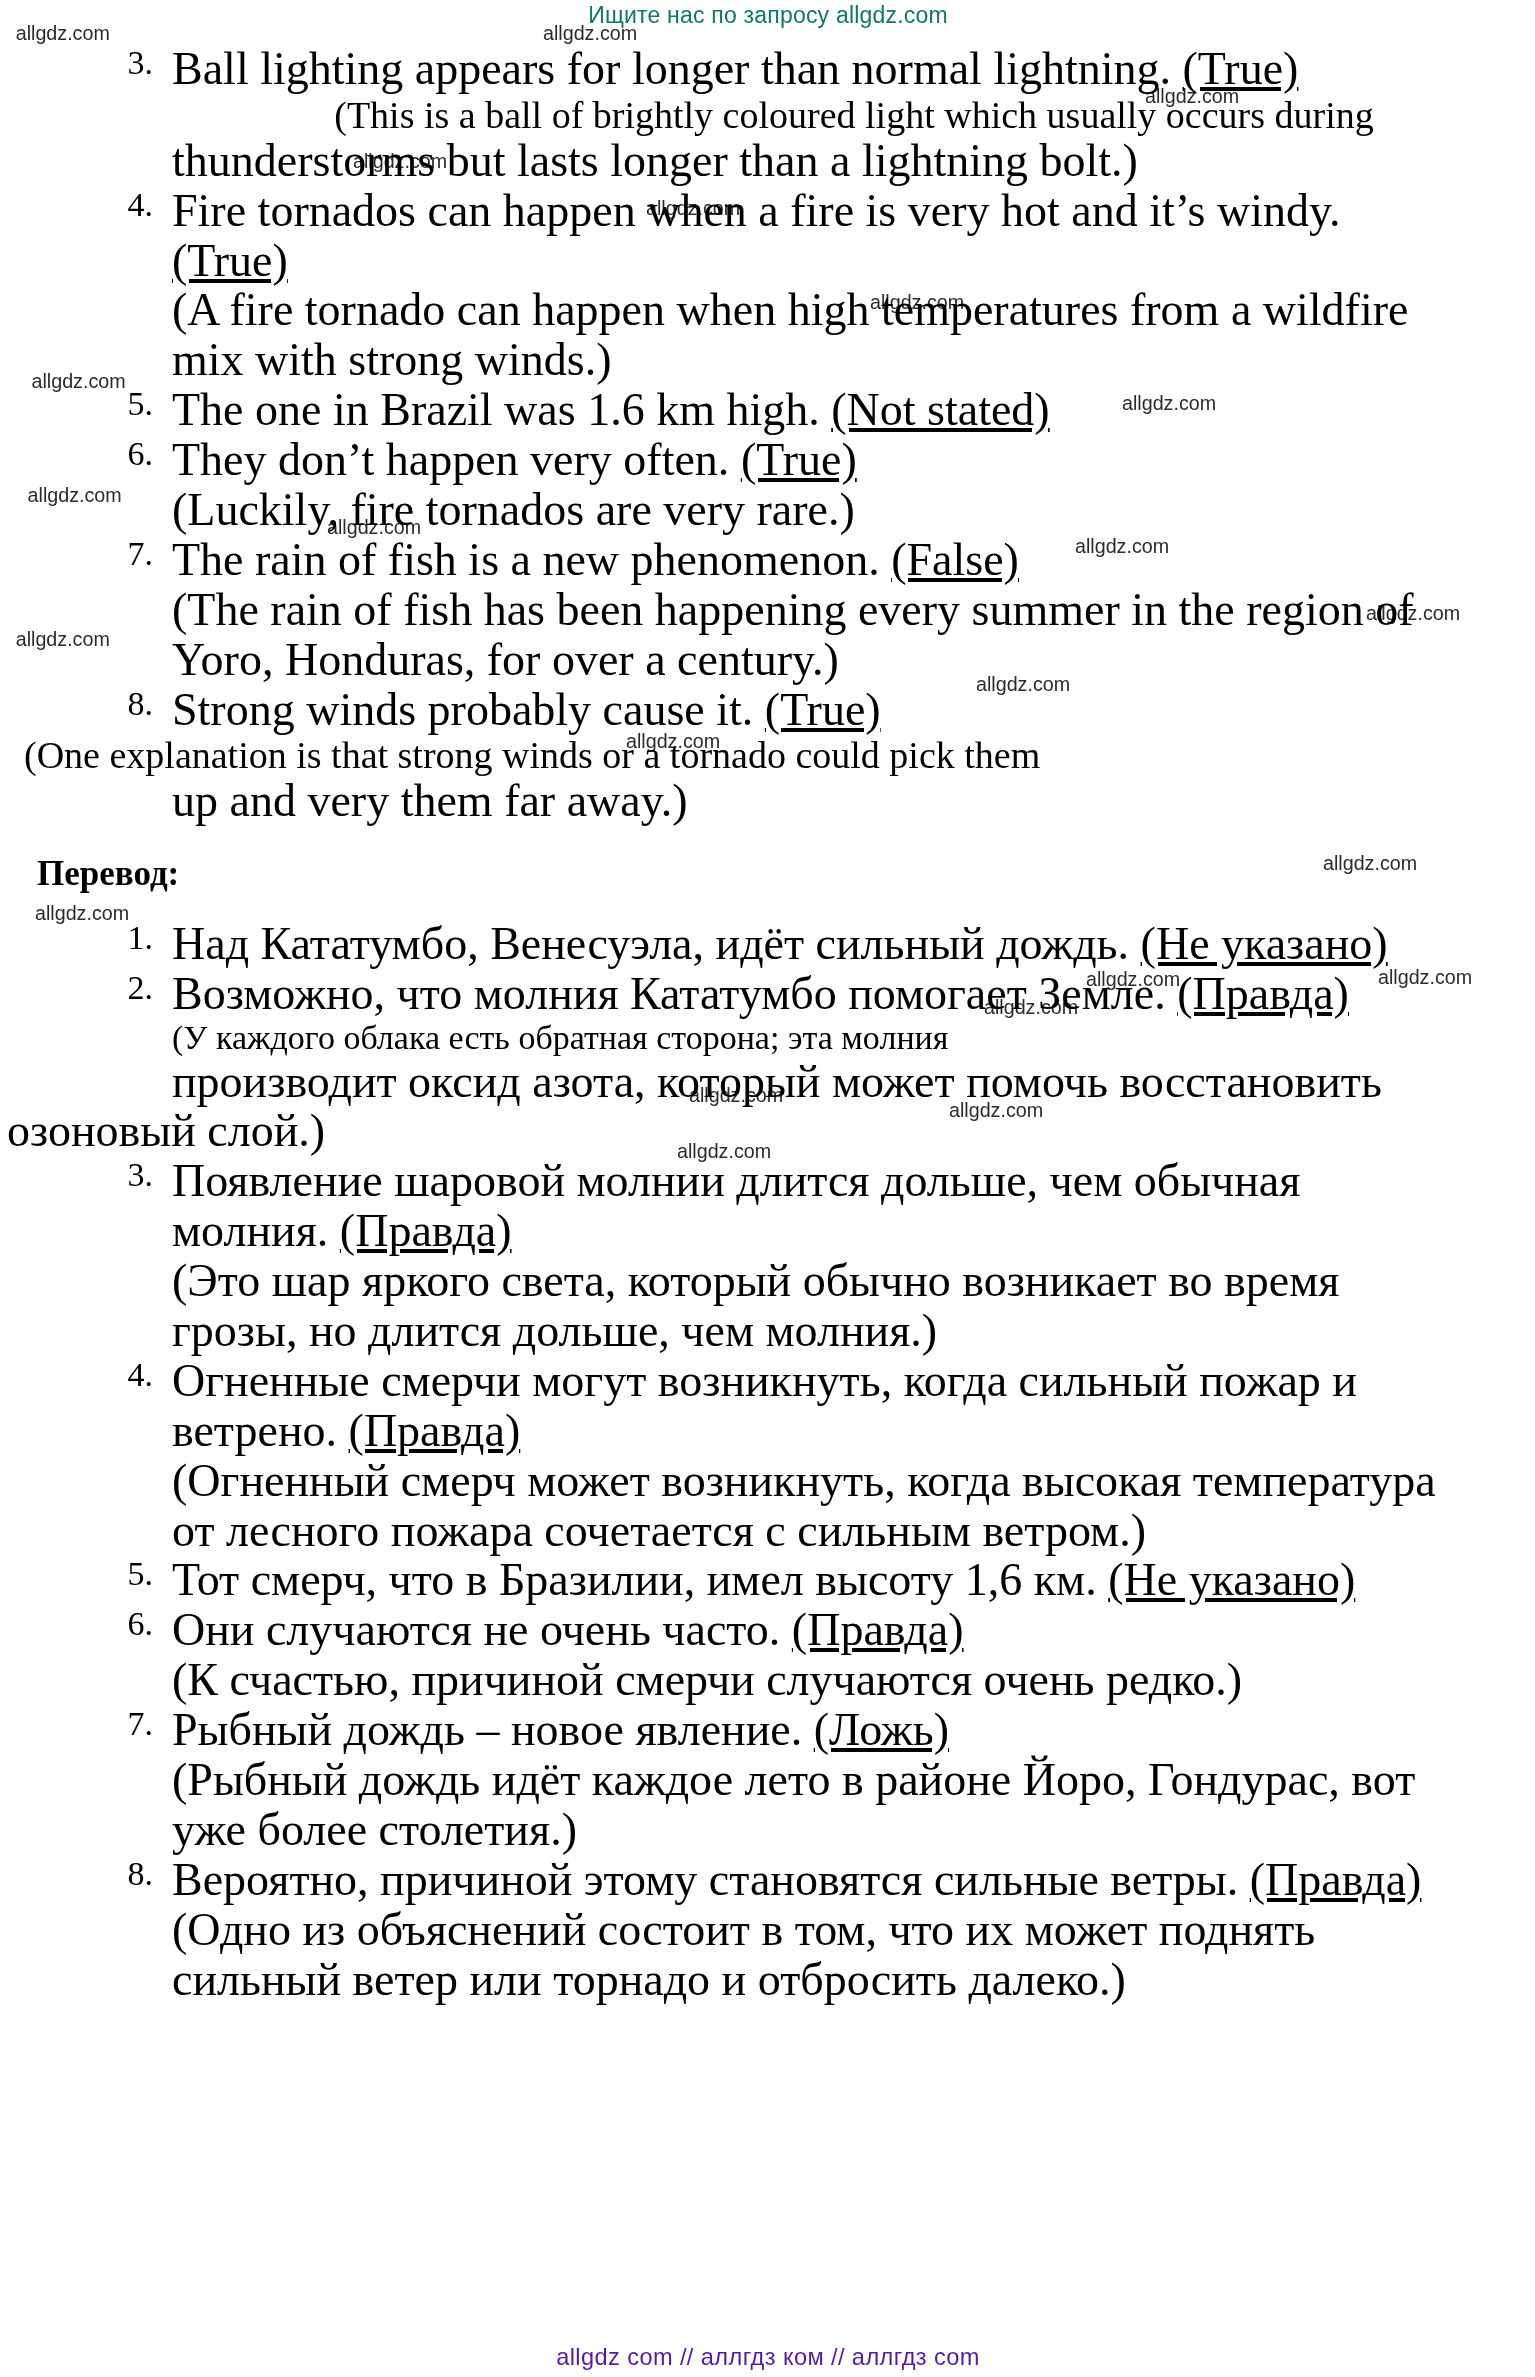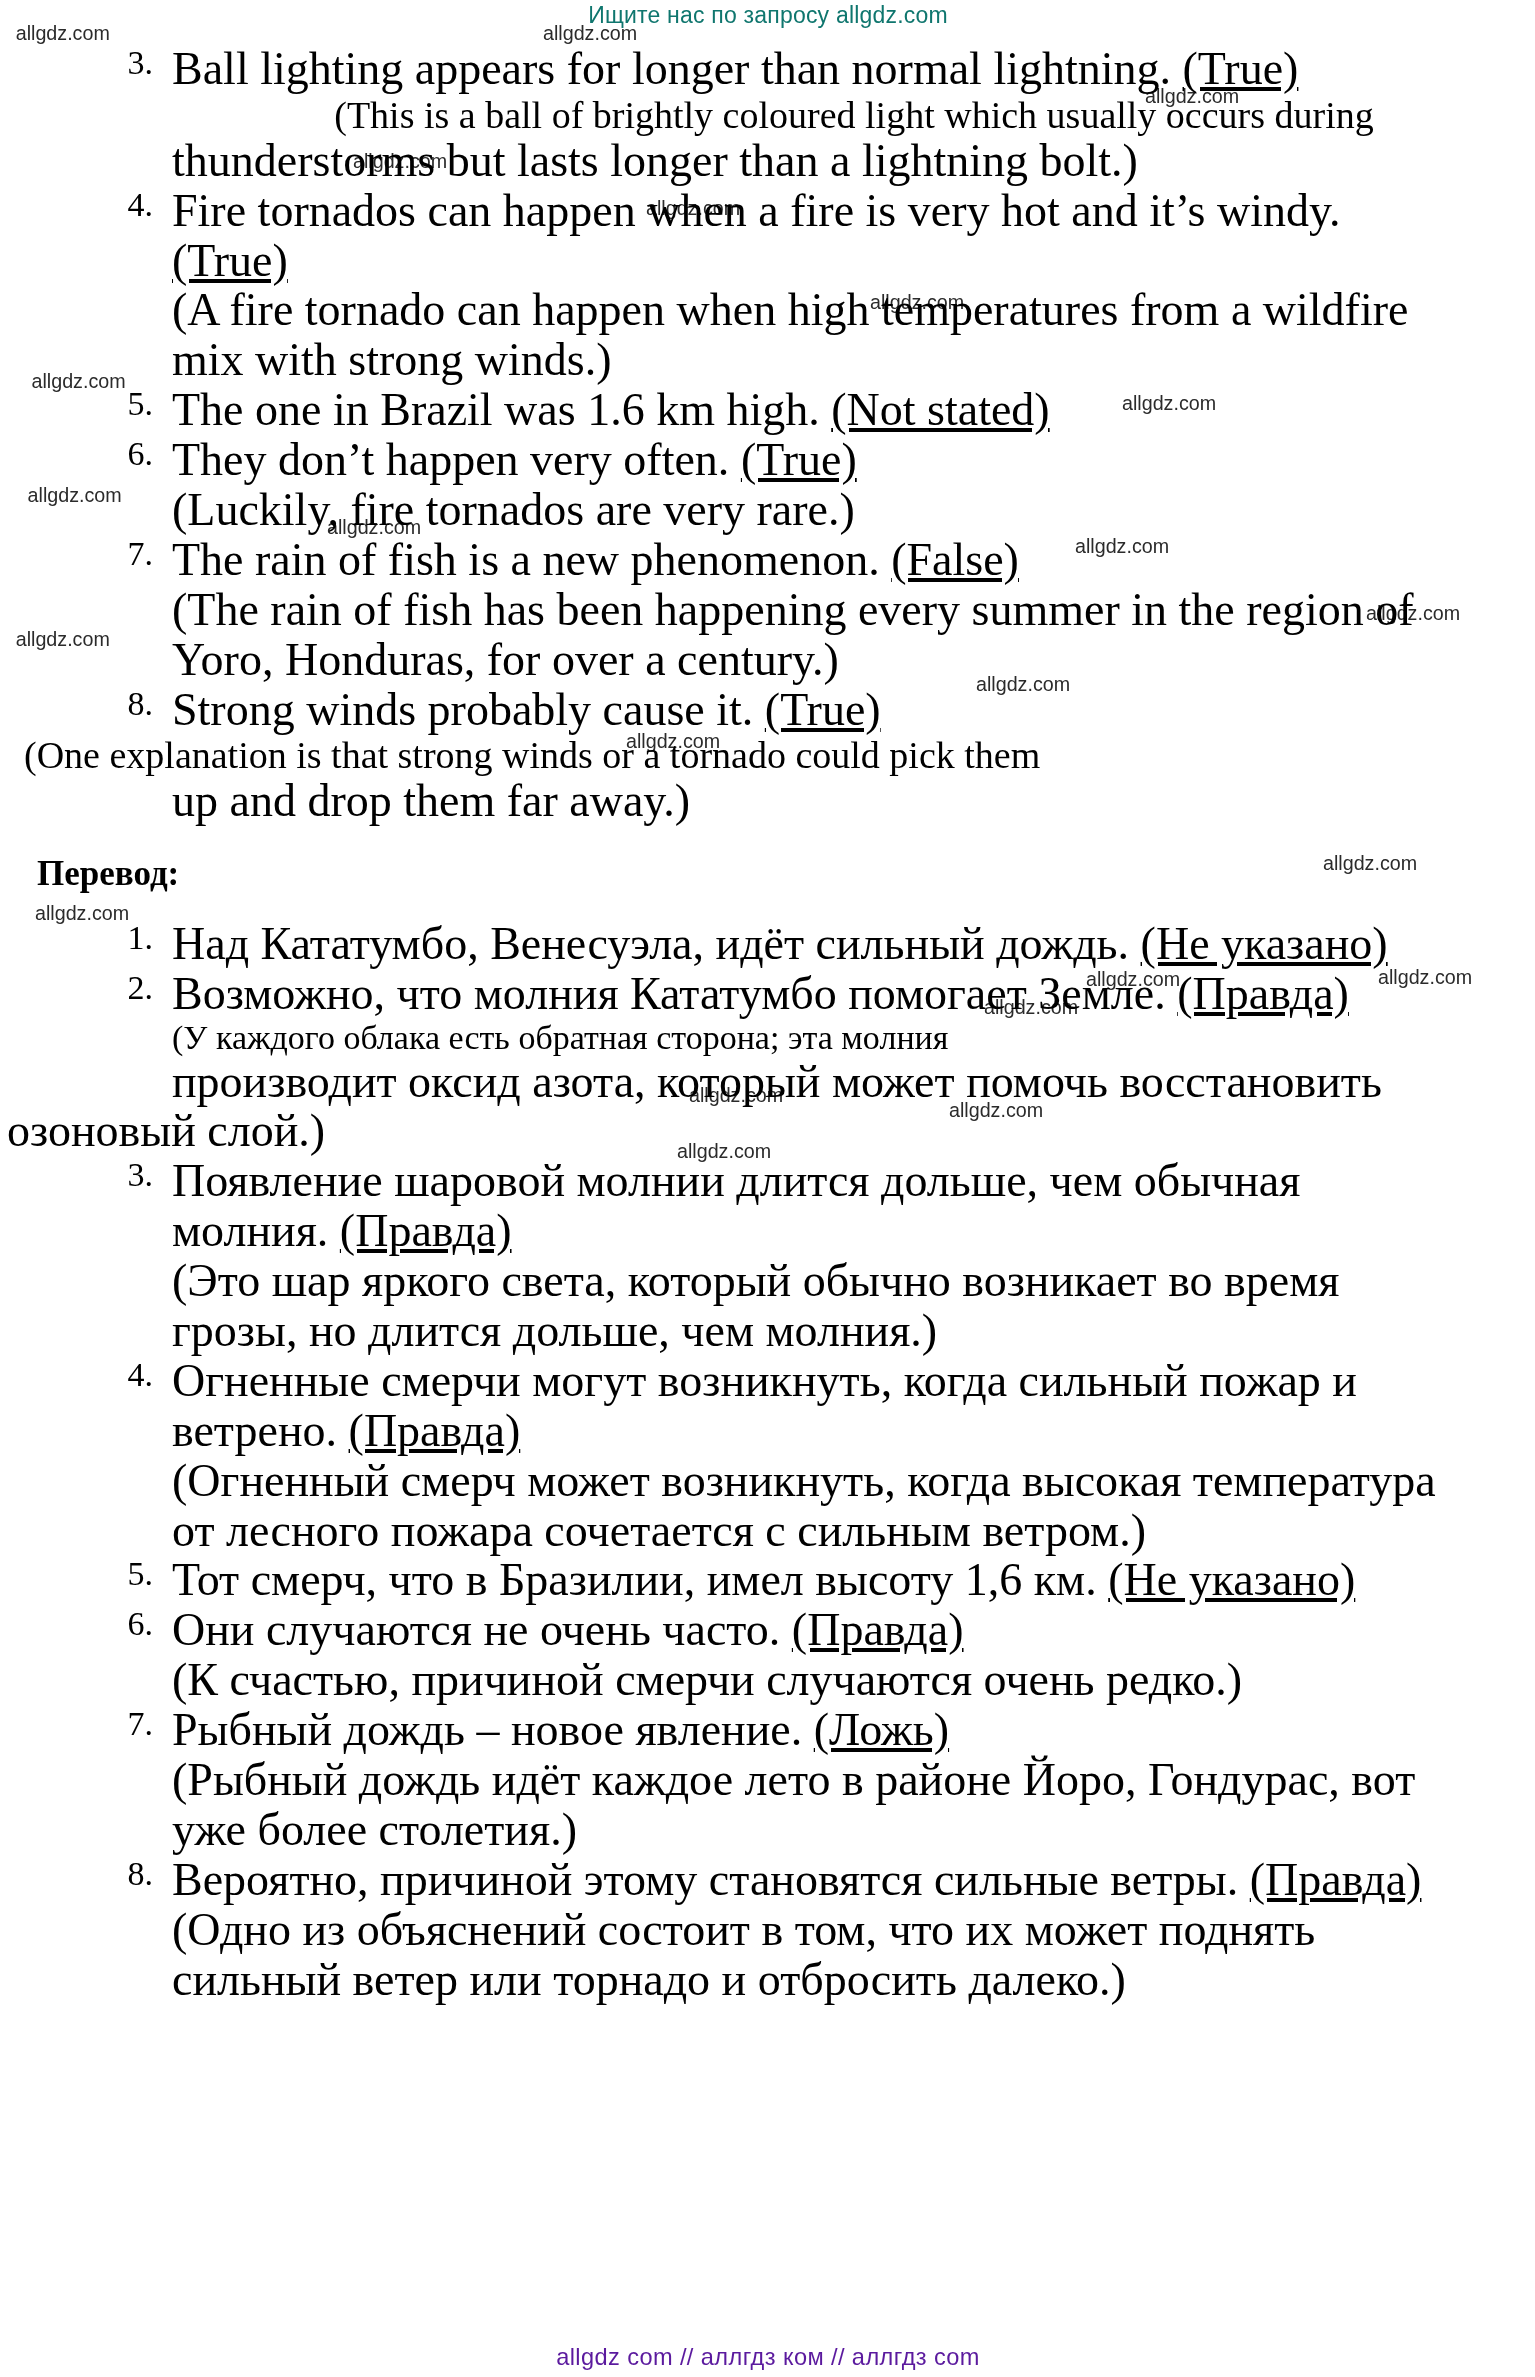--- a/index.html
+++ b/index.html
@@ -176,21 +176,21 @@
           <div class="line cont-line" style="font-size: 46px;"><span>(Luckily, fire tornados are very rare.)</span></div>
         </li>
         <li class="item">
           <div class="line num-line" style="font-size: 46px;"><span class="num">7.</span><span>The rain of fish is a new phenomenon. </span><span class="ans">(False)</span></div>
           <div class="line cont-line" style="font-size: 46px;"><span>(The rain of fish has been happening every summer in the region of</span></div>
           <div class="line cont-line" style="font-size: 46px;"><span>Yoro, Honduras, for over a century.)</span></div>
         </li>
         <li class="item">
           <div class="line num-line" style="font-size: 46px;"><span class="num">8.</span><span>Strong winds probably cause it. </span><span class="ans">(True)</span></div>
           <div class="line cont-line" style="font-size: 38px; padding-left: 24px;"><span>(One explanation is that strong winds or a tornado could pick them</span></div>
-          <div class="line cont-line" style="font-size: 46px;"><span>up and drop them far away.)</span></div>
+          <div class="line cont-line" style="font-size: 46px;"><span>up and very them far away.)</span></div>
         </li>
       </ol>
 
     <div class="heading-perevod">Перевод:</div>
 
     <ol class="list" id="russian-list">
         <li class="item">
           <div class="line num-line" style="font-size: 46px;"><span class="num">1.</span><span>Над Кататумбо, Венесуэла, идёт сильный дождь. </span><span class="ans">(Не указано)</span></div>
         </li>
         <li class="item">

